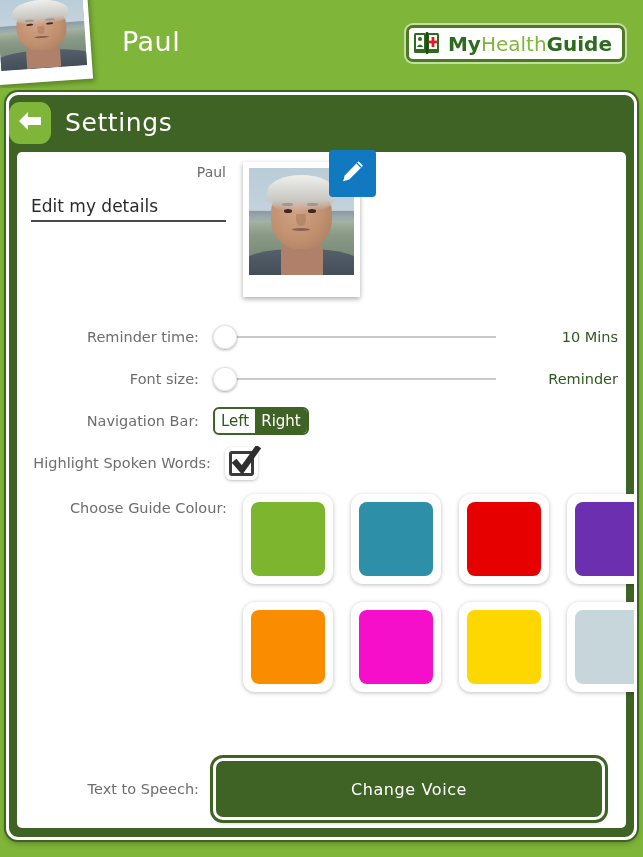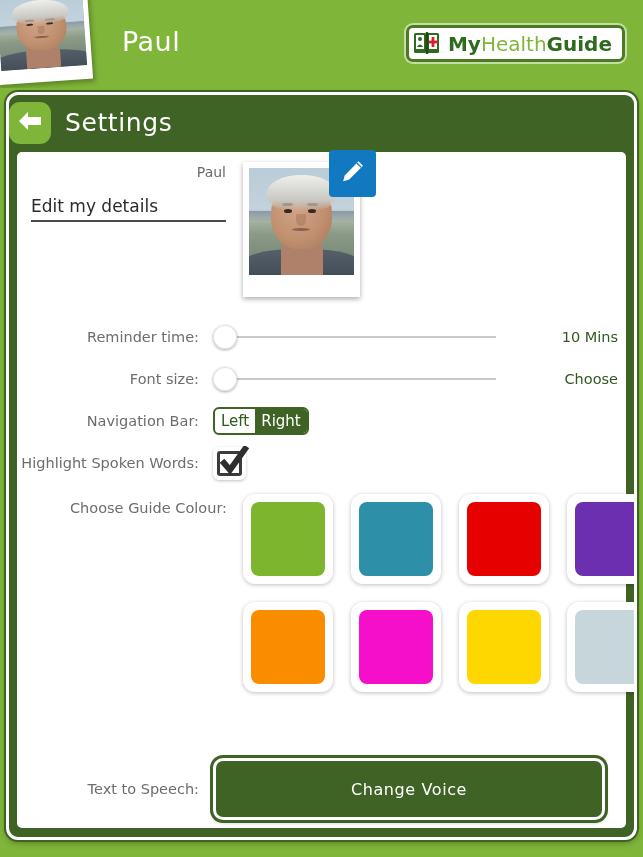--- a/index.html
+++ b/index.html
@@ -521,35 +521,35 @@
       </div>
 
       <div class="row">
         <div class="row-label">Font size:</div>
         <div class="row-control">
           <div class="slider">
             <div class="slider-track"></div>
             <div class="slider-thumb"></div>
           </div>
         </div>
-        <div class="row-value">Choose</div>
+        <div class="row-value">Reminder</div>
       </div>
 
       <div class="row">
         <div class="row-label">Navigation Bar:</div>
         <div class="row-control">
           <div class="toggle">
             <div class="toggle-opt">Left</div>
             <div class="toggle-opt selected">Right</div>
           </div>
         </div>
         <div class="row-value"></div>
       </div>
 
-      <div class="row" style="margin-top:8px;">
+      <div class="row" style="margin-top:8px;padding-left:12px;">
         <div class="row-label">Highlight Spoken Words:</div>
         <div class="row-control">
           <div class="checkbox">
             <div class="checkbox-box"></div>
             <span class="check-mark">
               <svg width="34" height="34" viewBox="0 0 34 34">
                 <path d="M8 17 L14 24 L29 3" stroke="#2e2e2e" stroke-width="6" fill="none" stroke-linecap="square"></path>
               </svg>
             </span>
           </div>

